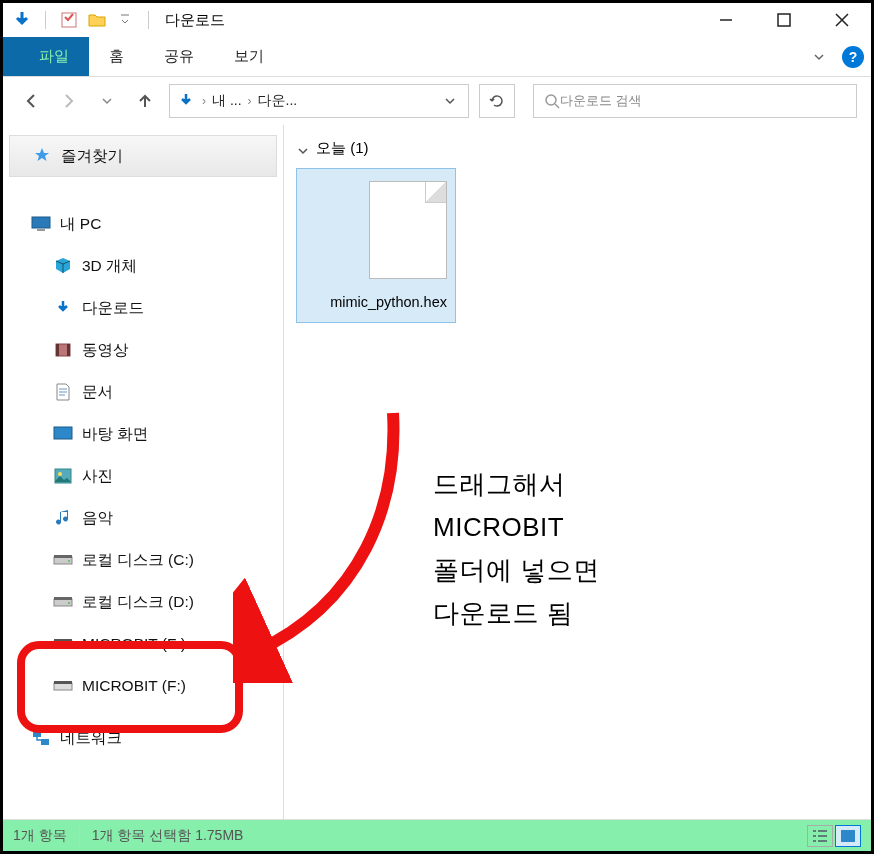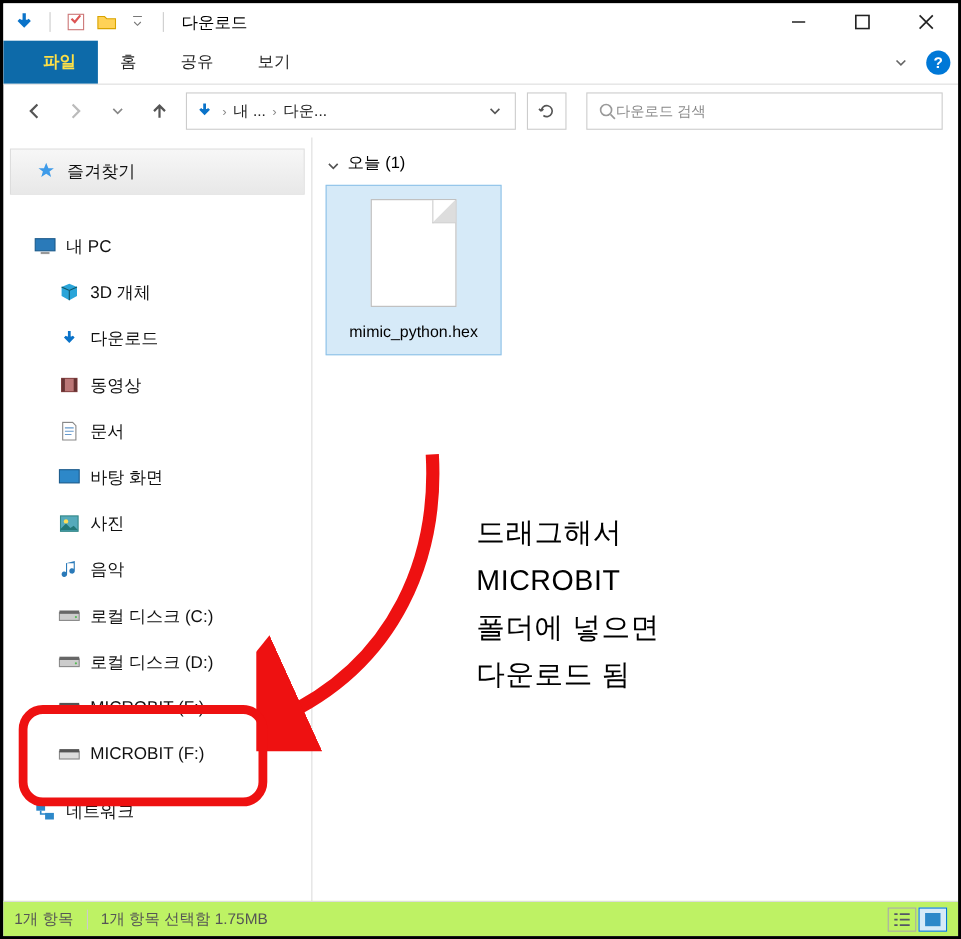--- a/index.html
+++ b/index.html
@@ -10,21 +10,21 @@
 .titlebar .qat { display: flex; align-items: center; gap: 6px; }
 .titlebar .qat-icon { width: 22px; height: 22px; display: flex; align-items: center; justify-content: center; }
 .titlebar .sep { width: 1px; height: 18px; background: #ccc; margin: 0 6px; }
 .titlebar .title { margin-left: 10px; font-size: 15px; }
 .titlebar .win-controls { margin-left: auto; display: flex; }
 .titlebar .win-btn { width: 58px; height: 34px; display: flex; align-items: center; justify-content: center; font-size: 14px; }
 
 
 .ribbon { height: 40px; display: flex; align-items: stretch; border-bottom: 1px solid #ddd; }
 .ribbon .tab { padding: 0 20px; display: flex; align-items: center; font-size: 15px; color: #222; }
-.ribbon .tab.file { background: #0d6aa9; color: #fde047; font-weight: 700; padding-left: 36px; }
+.ribbon .tab.file { background: #0d6aa9; color: #86efac; font-weight: 400; padding-left: 36px; }
 .ribbon .spacer { flex: 1; }
 .ribbon .chevron { width: 32px; display: flex; align-items: center; justify-content: center; color: #666; }
 .ribbon .help { width: 36px; display: flex; align-items: center; justify-content: center; }
 .help-circle { width: 22px; height: 22px; border-radius: 50%; background: #0078d7; color: #fff; display: flex; align-items: center; justify-content: center; font-size: 14px; font-weight: bold; }
 
 
 .navbar { height: 48px; display: flex; align-items: center; padding: 8px 14px; gap: 10px; }
 .nav-btn { width: 28px; height: 28px; display: flex; align-items: center; justify-content: center; color: #999; }
 .nav-btn.active { color: #555; }
 .address { flex: 0 0 300px; height: 34px; border: 1px solid #ccc; display: flex; align-items: center; padding: 0 6px; gap: 6px; }
@@ -42,32 +42,32 @@
 .tree-item { display: flex; align-items: center; height: 42px; padding-left: 22px; gap: 9px; font-size: 15.5px; color: #111; }
 .tree-item.header { background: linear-gradient(#f7f7f7,#e8e8e8); border: 1px solid #ddd; margin-bottom: 6px; font-weight: 500; }
 .tree-item.indent { padding-left: 44px; }
 .tree-spacer { height: 10px; }
 .icon-box { width: 20px; height: 20px; display: inline-flex; align-items: center; justify-content: center; flex-shrink: 0; }
 
 
 .content { flex: 1; border-left: 1px solid #ddd; position: relative; padding: 10px 12px; }
 .group-header { display: flex; align-items: flex-end; gap: 6px; font-size: 15px; margin: 4px 0 10px 0; }
 .group-header .chev { color: #555; }
-.file-tile { width: 160px; border: 1px solid #8fc2e8; background: #d6eaf8; padding: 12px 8px 10px 8px; display: flex; flex-direction: column; align-items: center; }
+.file-tile { width: 160px; border: 1px solid #8fc2e8; background: #d6eaf8; padding: 12px 8px 10px 8px; display: flex; flex-direction: column; align-items: flex-end; }
 .file-tile .doc { width: 78px; height: 98px; background: #fff; border: 1px solid #bbb; position: relative; margin-bottom: 14px; }
 .file-tile .doc::before { content: ""; position: absolute; top: 0; right: 0; width: 20px; height: 20px; background: linear-gradient(135deg, #fff 48%, #ddd 50%); border-left: 1px solid #ccc; border-bottom: 1px solid #ccc; }
 .file-tile .name { font-size: 14.5px; text-align: center; line-height: 1.3; word-break: break-all; }
 
 
 .annotation-text { position: absolute; left: 430px; top: 460px; font-size: 26px; line-height: 1.65; color: #000000; font-family: "Malgun Gothic", sans-serif; letter-spacing: 0.5px; }
 .red-arrow { position: absolute; left: 230px; top: 400px; pointer-events: none; }
 .red-box { position: absolute; left: 14px; top: 638px; width: 226px; height: 92px; border: 8px solid #e11; border-radius: 22px; pointer-events: none; }
 
 
-.statusbar { position: absolute; bottom: 0; left: 0; right: 0; height: 32px; border-top: 1px solid #ddd; display: flex; align-items: center; padding: 0 10px; font-size: 14px; color: #555; background: #bef264; }
+.statusbar { position: absolute; bottom: 0; left: 0; right: 0; height: 32px; border-top: 1px solid #ddd; display: flex; align-items: center; padding: 0 10px; font-size: 14px; color: #555; background: #86efac; }
 .statusbar .s-sep { width: 1px; height: 18px; background: #ccc; margin: 0 12px; }
 .statusbar .view-btns { margin-left: auto; display: flex; gap: 2px; }
 .statusbar .vb { width: 26px; height: 22px; border: 1px solid #aaa; display: flex; align-items: center; justify-content: center; }
 .statusbar .vb.sel { border-color: #0078d7; background: #d6eaf8; }
 
 
 svg { display: block; }
 </style>
 </head>
 <body>

